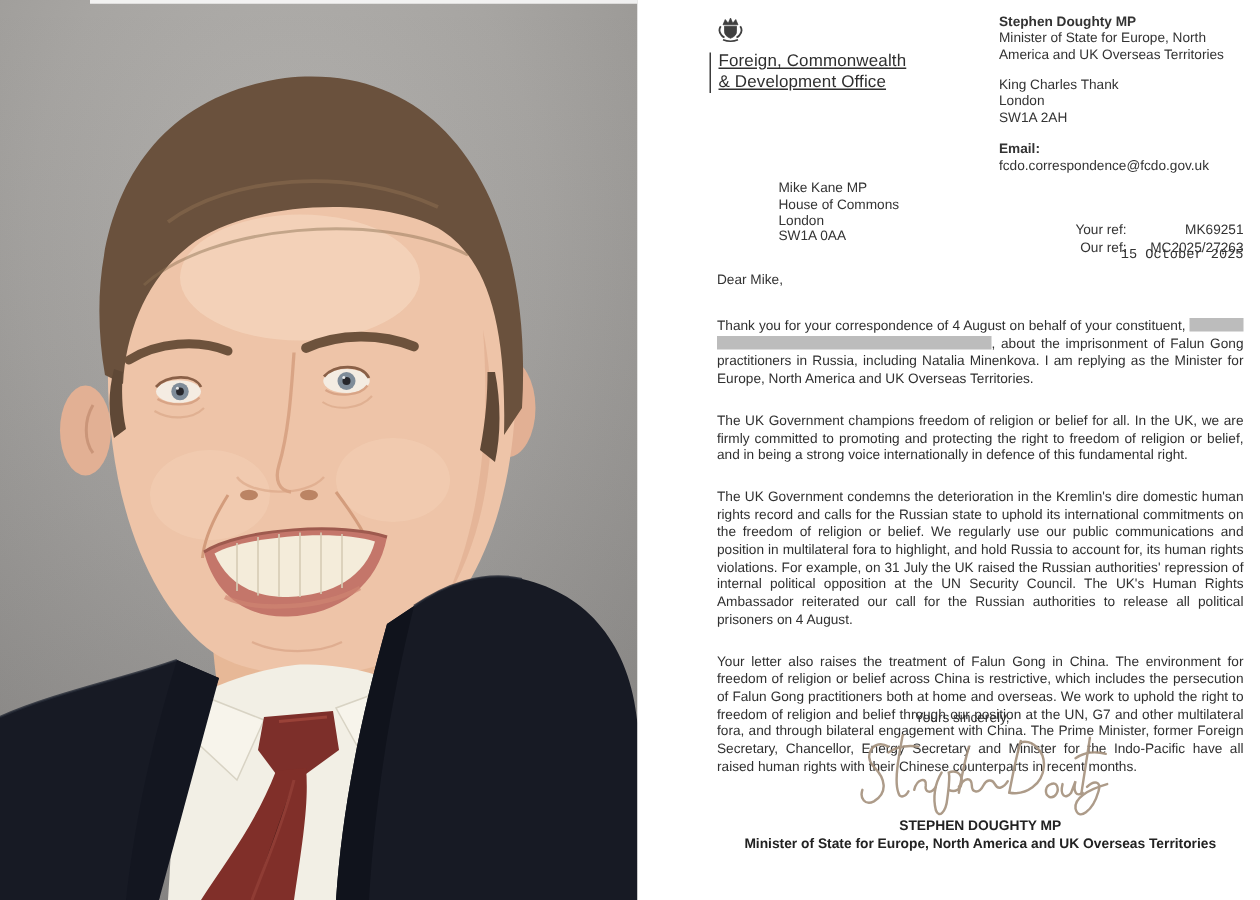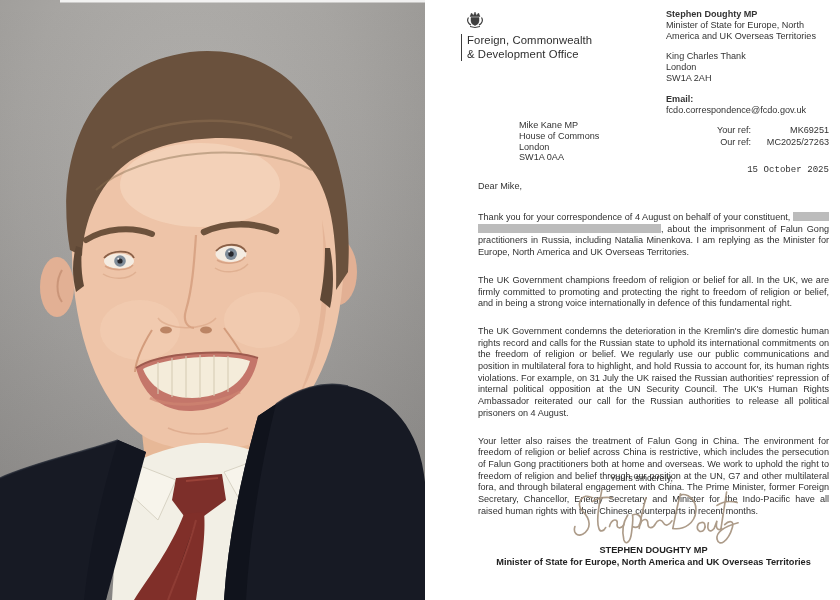--- a/index.html
+++ b/index.html
@@ -10,36 +10,36 @@
   }
   .stage{position:absolute;left:0;top:0;width:840px;height:600px;}
 
   
   .photo{position:absolute;left:0;top:0;width:425px;height:600px;overflow:hidden;background:#a6a4a1;}
   .photo svg{display:block;}
 
   
   .letter{position:absolute;left:425px;top:0;width:415px;height:600px;background:#ffffff;color:#303030;}
 
-  .logo{position:absolute;left:36px;top:10px;}
+  .logo{position:absolute;left:48px;top:10px;text-decoration:underline;}
   .crest{margin-left:5px;height:19px;}
   .logo-text{
     border-left:1.5px solid #3c3c3c;padding-left:5px;margin-top:1px;
     font-size:11.3px;line-height:13.5px;color:#2e2e2e;letter-spacing:0.1px;
   }
 
   .sender{position:absolute;left:241px;top:9px;width:172px;font-size:9.1px;line-height:10.8px;color:#333;}
   .sender .bold{font-weight:bold;}
   .sender .gap{height:10px;}
   .sender .email{font-weight:normal;white-space:nowrap;}
 
   .recipient{position:absolute;left:53px;top:120px;font-size:9.1px;line-height:10.8px;color:#333;margin-left:41px;}
 
   .refs{
-    position:absolute;right:11px;top:125px;
+    position:absolute;right:11px;top:148px;
     display:grid;grid-template-columns:auto 78px;justify-items:end;
     font-size:9.1px;line-height:11.6px;color:#333;
   }
   .date{position:absolute;right:11px;top:164px;font-size:9.1px;color:#333;font-family:Liberation Mono, monospace;}
 
   .salutation{position:absolute;left:53px;top:181px;font-size:9.1px;color:#333;}
 
   .body-text{position:absolute;left:53px;top:196px;width:351px;font-size:9.1px;line-height:11.7px;color:#303030;}
   .body-text p{margin:16px 0 8px;text-align:justify;}
   .redaction{display:inline-block;height:9px;background:#bcbcbc;vertical-align:-1px;}

